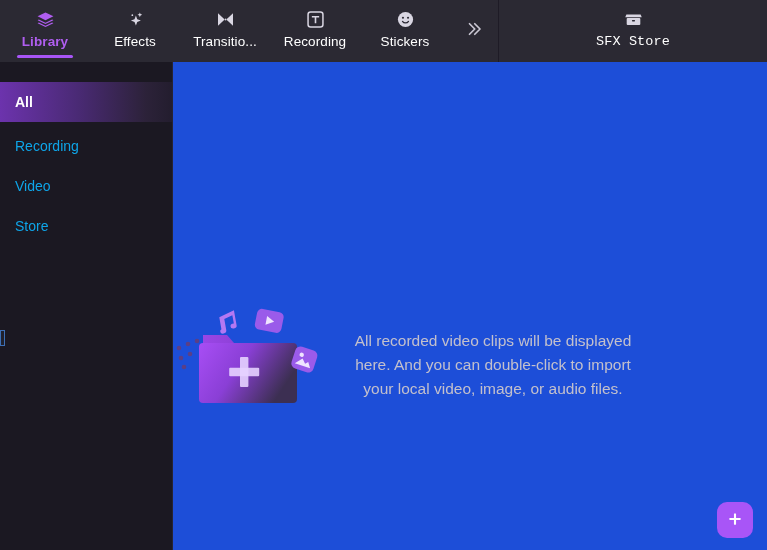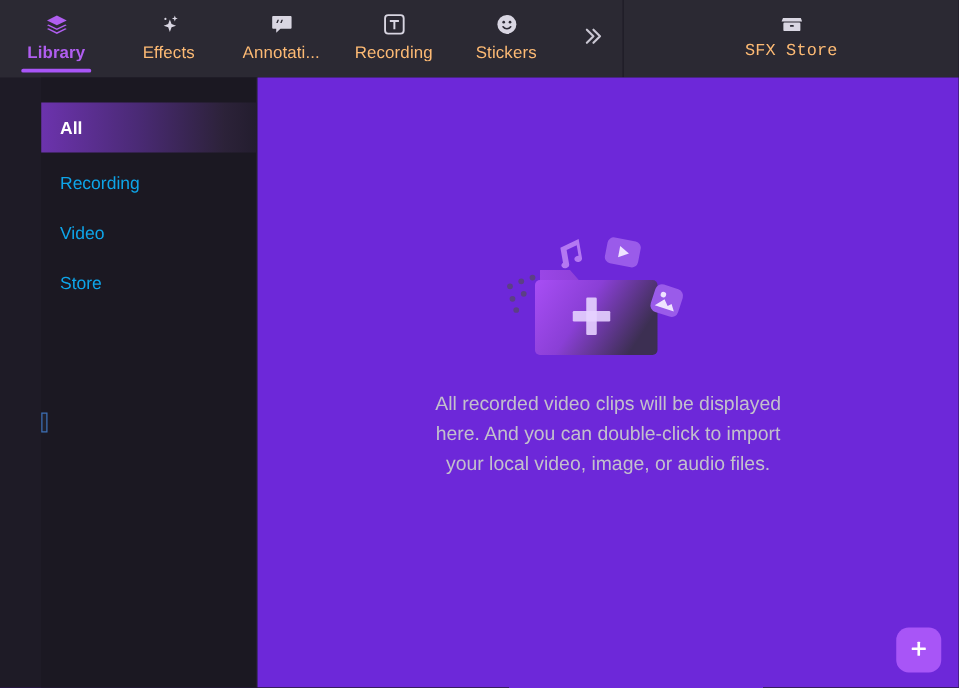--- a/index.html
+++ b/index.html
@@ -53,21 +53,21 @@
     padding-bottom: 3px;
   }
   .tab .tab-icon {
     display: block;
     height: 19px;
     width: 19px;
     line-height: 0;
   }
   .tab .tab-label {
     font-size: 13.5px;
-    color: #fdba74;
+    color: #ffffff;
     letter-spacing: 0.1px;
     white-space: nowrap;
     max-width: 84px;
     overflow: hidden;
     text-overflow: ellipsis;
     text-align: center;
   }
   .tab.active .tab-label {
     color: #b05ef0;
     font-weight: bold;
@@ -103,21 +103,20 @@
     justify-content: center;
   }
   .toolbar-right .tab { width: 110px; font-family: Liberation Mono, monospace; }
 
   
   .body {
     flex: 1;
     display: flex;
     min-height: 0;
     background: #1e1b26;
-    margin-left: 33px;
   }
 
   
   .sidebar {
     width: 173px;
     min-width: 173px;
     background: #1b1822;
     border-right: 1px solid #272432;
     padding-top: 20px;
     box-sizing: border-box;
@@ -149,23 +148,23 @@
     height: 16px;
     border: 1px solid #3d6fb5;
     background: #20202c;
     box-sizing: border-box;
   }
 
   
   .content {
     flex: 1;
     position: relative;
-    background: #6d28d9;
-    display: flex;
-    flex-direction: column;
+    background: #1d4ed8;
+    display: flex;
+    flex-direction: row;
     align-items: center;
     justify-content: flex-start;
     padding-top: 118px;
     box-sizing: border-box;
   }
   .illustration {
     width: 170px;
     height: 110px;
     position: relative;
     margin-bottom: 22px;
@@ -220,30 +219,31 @@
         <span class="tab-icon">
           <svg width="19" height="19" viewBox="0 0 24 24">
             <path d="M12.5 7 L14.2 11.6 L18.8 13.3 L14.2 15 L12.5 19.6 L10.8 15 L6.2 13.3 L10.8 11.6 Z" fill="#d9d6e2"></path>
             <path d="M17.5 3 L18.3 5.2 L20.5 6 L18.3 6.8 L17.5 9 L16.7 6.8 L14.5 6 L16.7 5.2 Z" fill="#d9d6e2"></path>
             <circle cx="8" cy="6.5" r="1.1" fill="#d9d6e2"></circle>
           </svg>
         </span>
         <span class="tab-label">Effects</span>
       </div>
 
-
-      <div class="tab">
-        <span class="tab-icon">
-          <svg width="19" height="19" viewBox="0 0 24 24">
-            <path d="M3.2 3.5 h17.6 a1 1 0 0 1 1 1 v11 a1 1 0 0 1 -1 1 h-10.2 l-4.3 3.9 v-3.9 h-3.1 a1 1 0 0 1 -1 -1 v-11 a1 1 0 0 1 1 -1 z" fill="#d9d6e2"></path>
-            <path d="M7.6 7.3 l-1.3 3.2 h1.5 l1.3 -3.2 z M11.6 7.3 l-1.3 3.2 h1.5 l1.3 -3.2 z" fill="#2b2933"></path>
-          </svg>
-        </span>
-        <span class="tab-label">Annotati...</span>
-      </div>
+      <div class="tab">
+        <span class="tab-icon">
+          <svg width="19" height="19" viewBox="0 0 24 24">
+            <path d="M2.5 4 L11 12 L2.5 20 Z" fill="#d9d6e2"></path>
+            <path d="M21.5 4 L13 12 L21.5 20 Z" fill="#d9d6e2"></path>
+            <rect x="11.2" y="10.9" width="1.7" height="2.2" fill="#d9d6e2"></rect>
+          </svg>
+        </span>
+        <span class="tab-label">Transitio...</span>
+      </div>
+
 
       <div class="tab">
         <span class="tab-icon">
           <svg width="19" height="19" viewBox="0 0 24 24">
             <rect x="2.6" y="2.6" width="18.8" height="18.8" rx="3.2" fill="none" stroke="#d9d6e2" stroke-width="1.9"></rect>
             <path d="M7.4 7.6 h9.2 v2 h-3.6 v7.2 h-2 v-7.2 h-3.6 z" fill="#d9d6e2"></path>
           </svg>
         </span>
         <span class="tab-label">Recording</span>
       </div>

